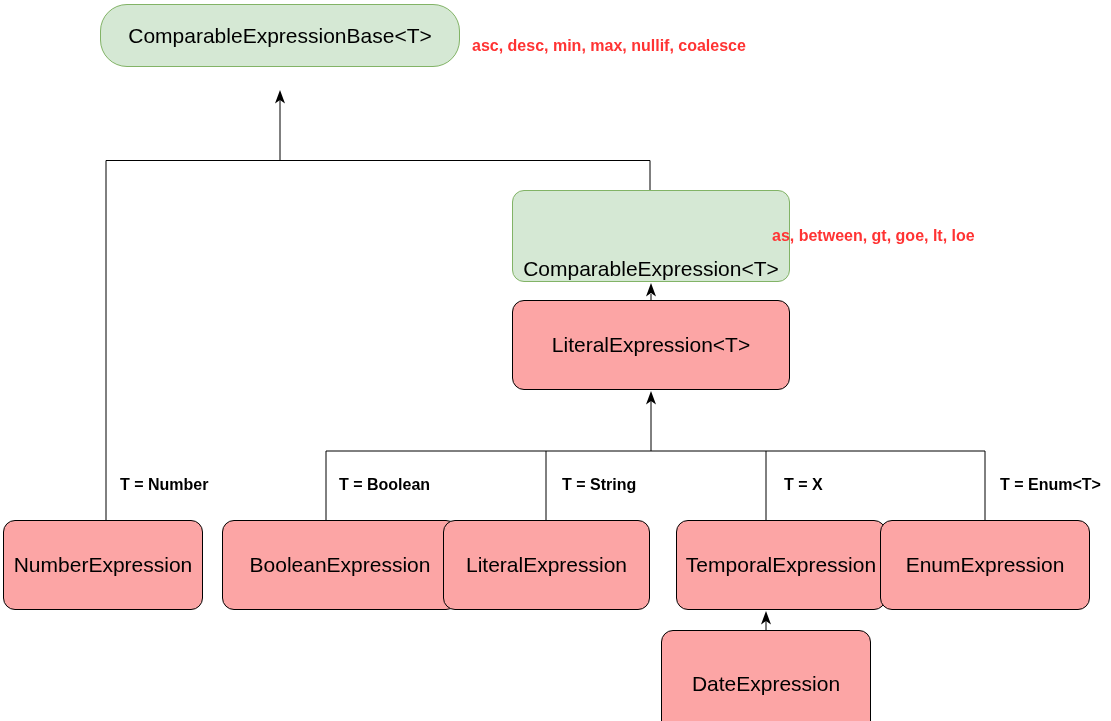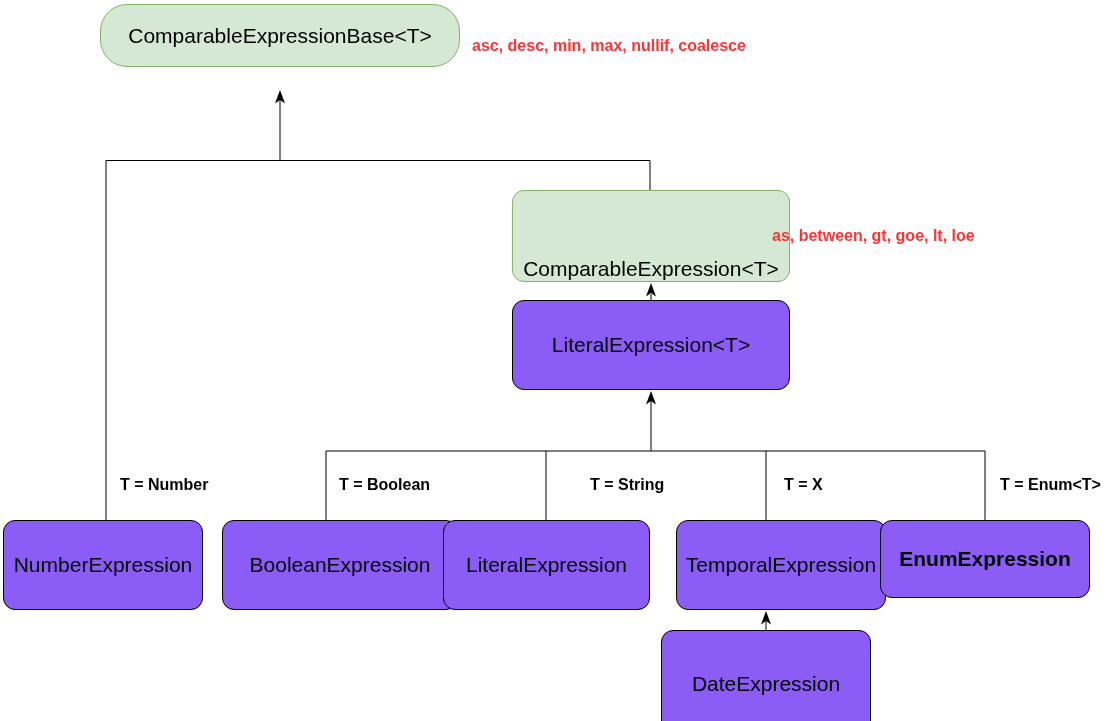--- a/index.html
+++ b/index.html
@@ -7,49 +7,49 @@
     position:relative; width:1111px; height:721px; background:#ffffff;
     font-family:"Liberation Sans", sans-serif; overflow:hidden;
     --green-fill:#d5e8d4; --green-border:#82b366; --ann:#ff3333; --line:#000000;
   }
   .wires { position:absolute; left:0; top:0; width:1111px; height:721px; }
   .wire { fill:none; stroke:var(--line); stroke-width:1px; }
   .dart { fill:var(--line); stroke:none; }
   .node {
     position:absolute; box-sizing:border-box;
     display:flex; align-items:center; justify-content:center;
-    border:1px solid #000000; border-radius:12px; background:#8b5cf6;
+    border:1px solid #000000; border-radius:12px; background:#fca5a5;
     font-size:21px; color:#000000; white-space:nowrap; text-align:center;
   }
   .node.green { background:var(--green-fill); border-color:var(--green-border); }
   .annotation {
     position:absolute; font-size:16px; line-height:19px; font-weight:bold;
     color:var(--ann); white-space:nowrap;
   }
   .edge-label {
     position:absolute; font-size:16px; line-height:18px; font-weight:bold;
     color:#000000; white-space:nowrap;
   }
   
   .pos-base       { left:100px; top:4px;   width:360px; height:63px;border-radius:27px; }
   .pos-comparable { left:512px; top:190px; width:278px; height:92px;align-items:flex-end; }
   .pos-literal    { left:512px; top:300px; width:278px; height:90px; }
   .pos-number     { left:3px;   top:520px; width:200px; height:90px; }
   .pos-boolean    { left:222px; top:520px; width:236px; height:90px;align-items:center; }
   .pos-string     { left:443px; top:520px; width:207px; height:90px; }
   .pos-temporal   { left:661px; top:520px; width:210px; height:90px;margin-left:15px; }
-  .pos-enum       { left:880px; top:520px; width:210px; height:78px;font-weight:bold; }
+  .pos-enum       { left:880px; top:520px; width:210px; height:90px; }
   .pos-date       { left:661px; top:630px; width:210px; height:108px; }
   
   .pos-ann-base       { left:472px; top:36px; }
   .pos-ann-comparable { left:772px; top:226px; }
   
   .pos-lbl-number  { left:120px;  top:476px; }
   .pos-lbl-boolean { left:339px;  top:476px; }
-  .pos-lbl-string  { left:590px;  top:476px; }
+  .pos-lbl-string  { left:562px;  top:476px; }
   .pos-lbl-x       { left:784px;  top:476px; }
   .pos-lbl-enum    { left:1000px; top:476px; }
 </style>
 </head>
 <body>
 
 <div class="canvas" style="--green-fill: #d5e8d4; --green-border: #82b366; --ann: #ff3333; --line: #000000;">
 
   <svg class="wires" viewBox="0 0 1111 721" aria-hidden="true">
 

